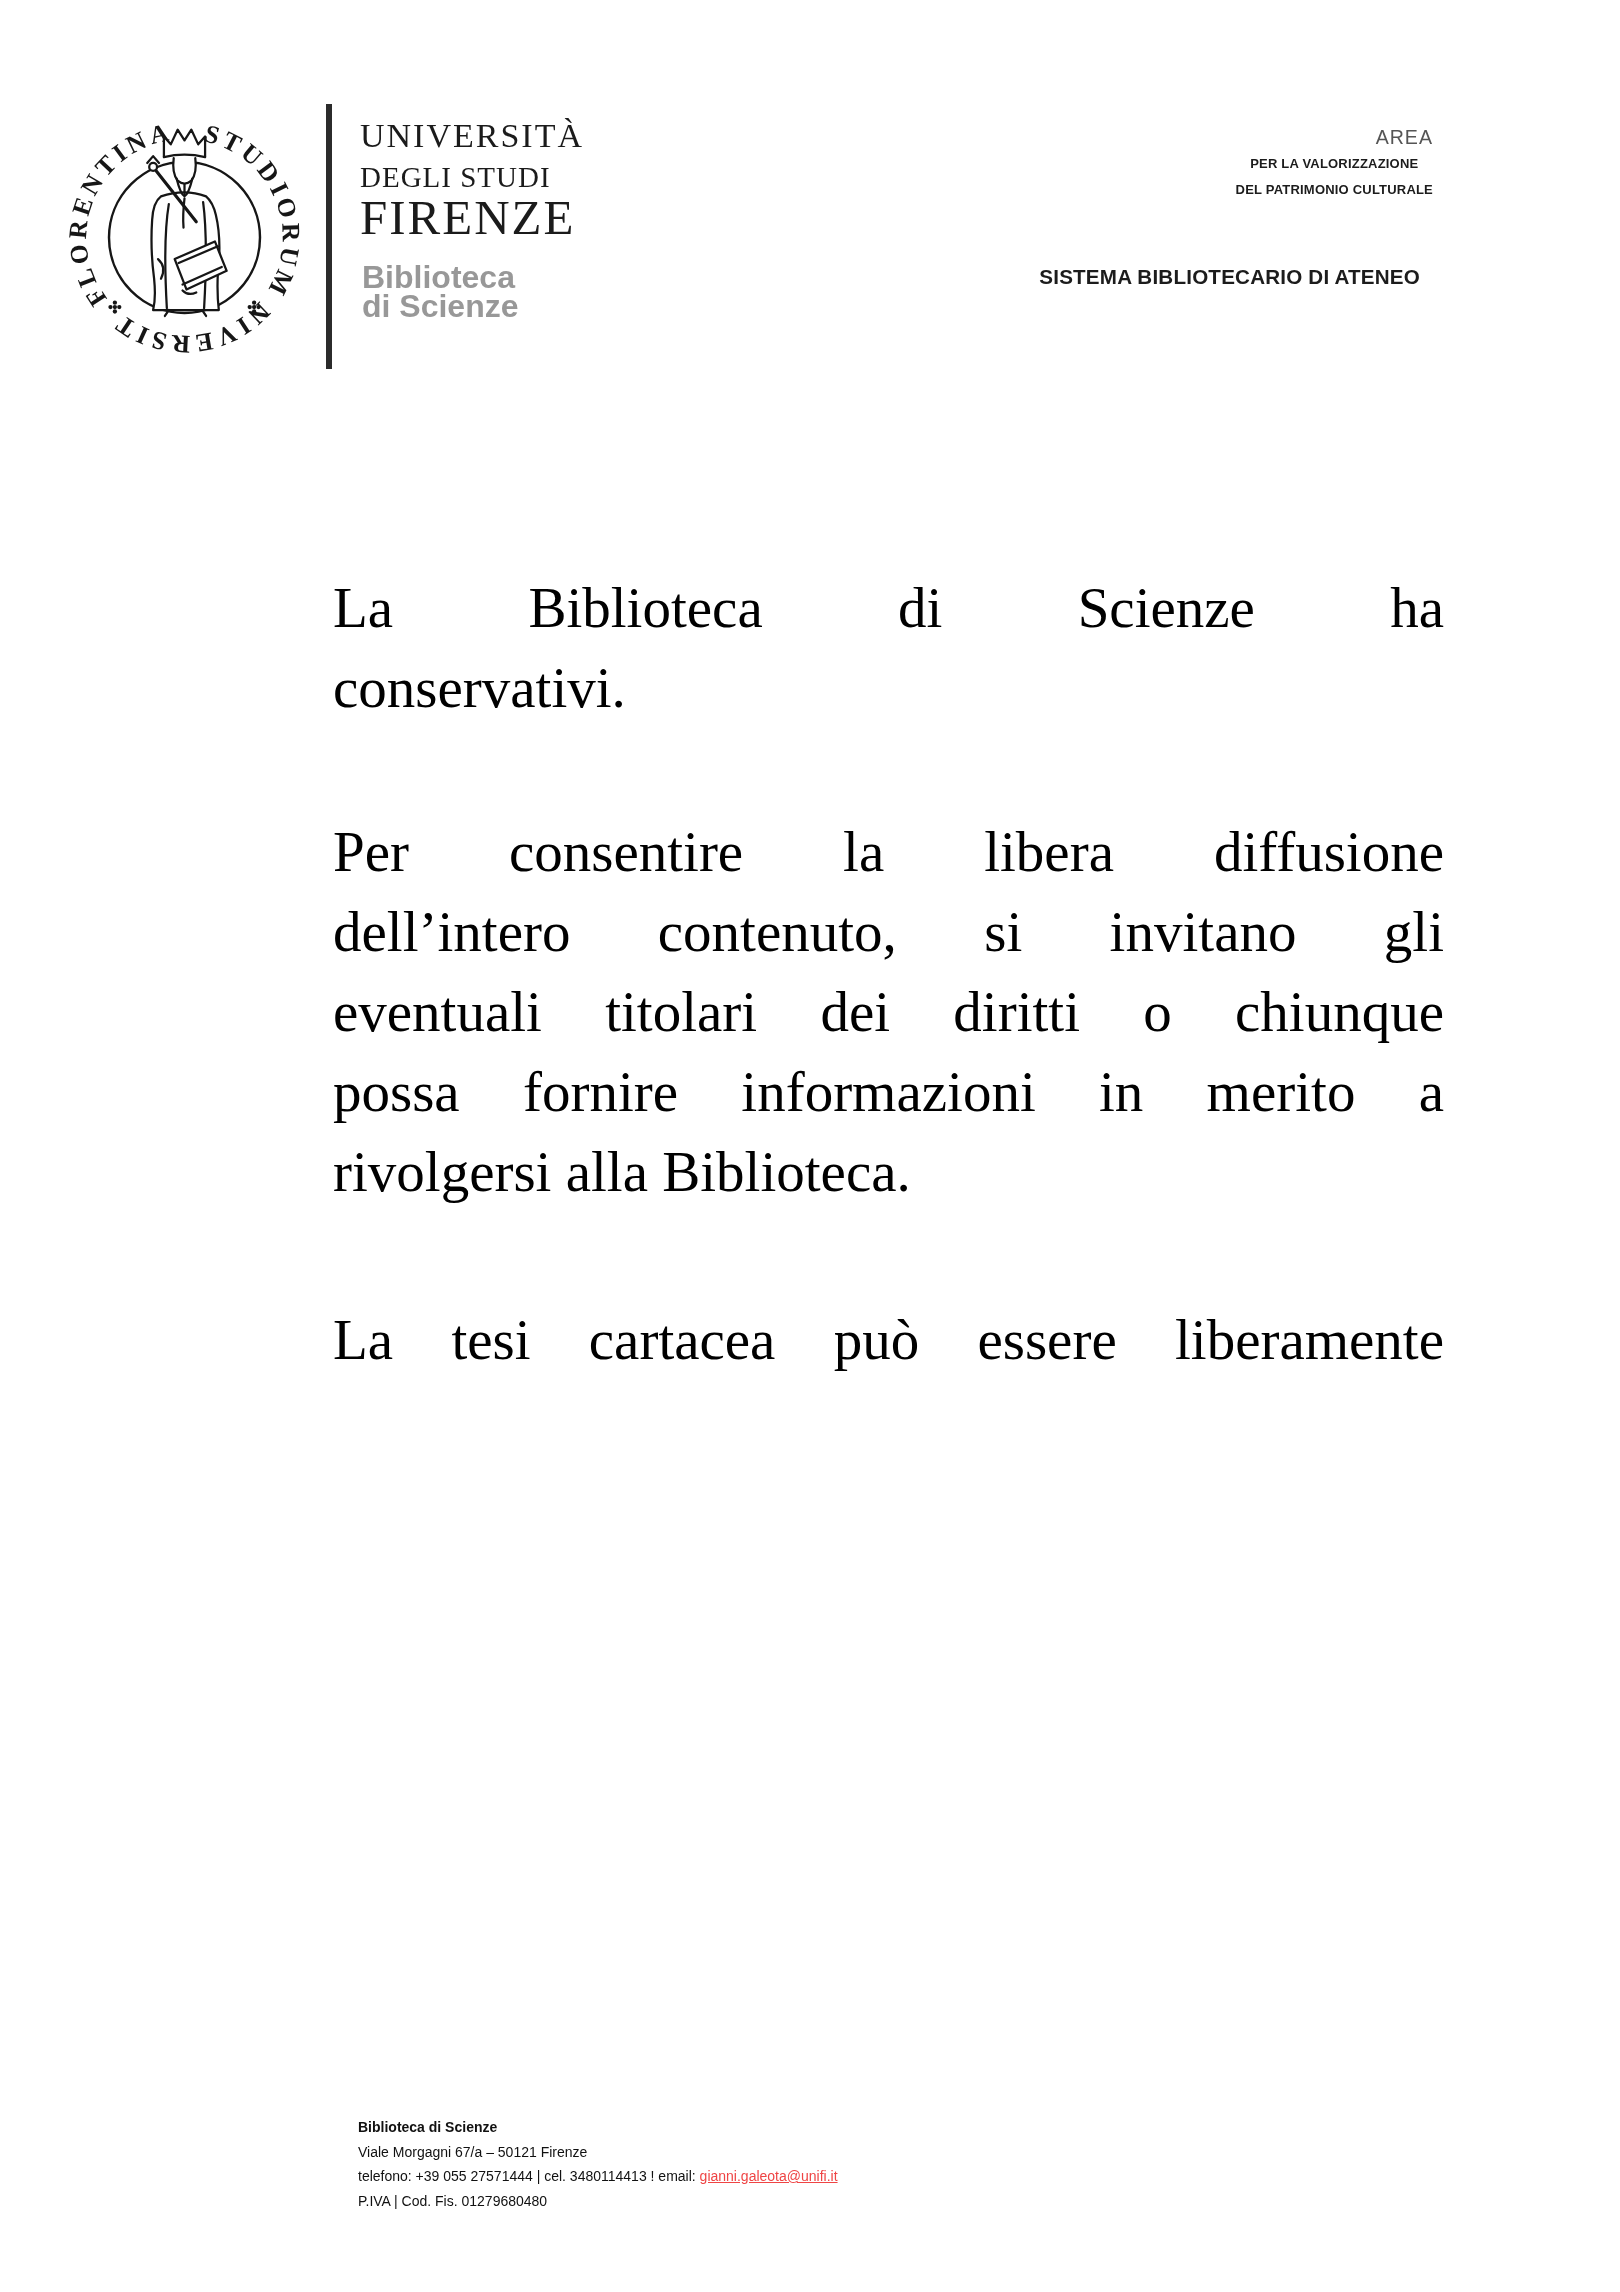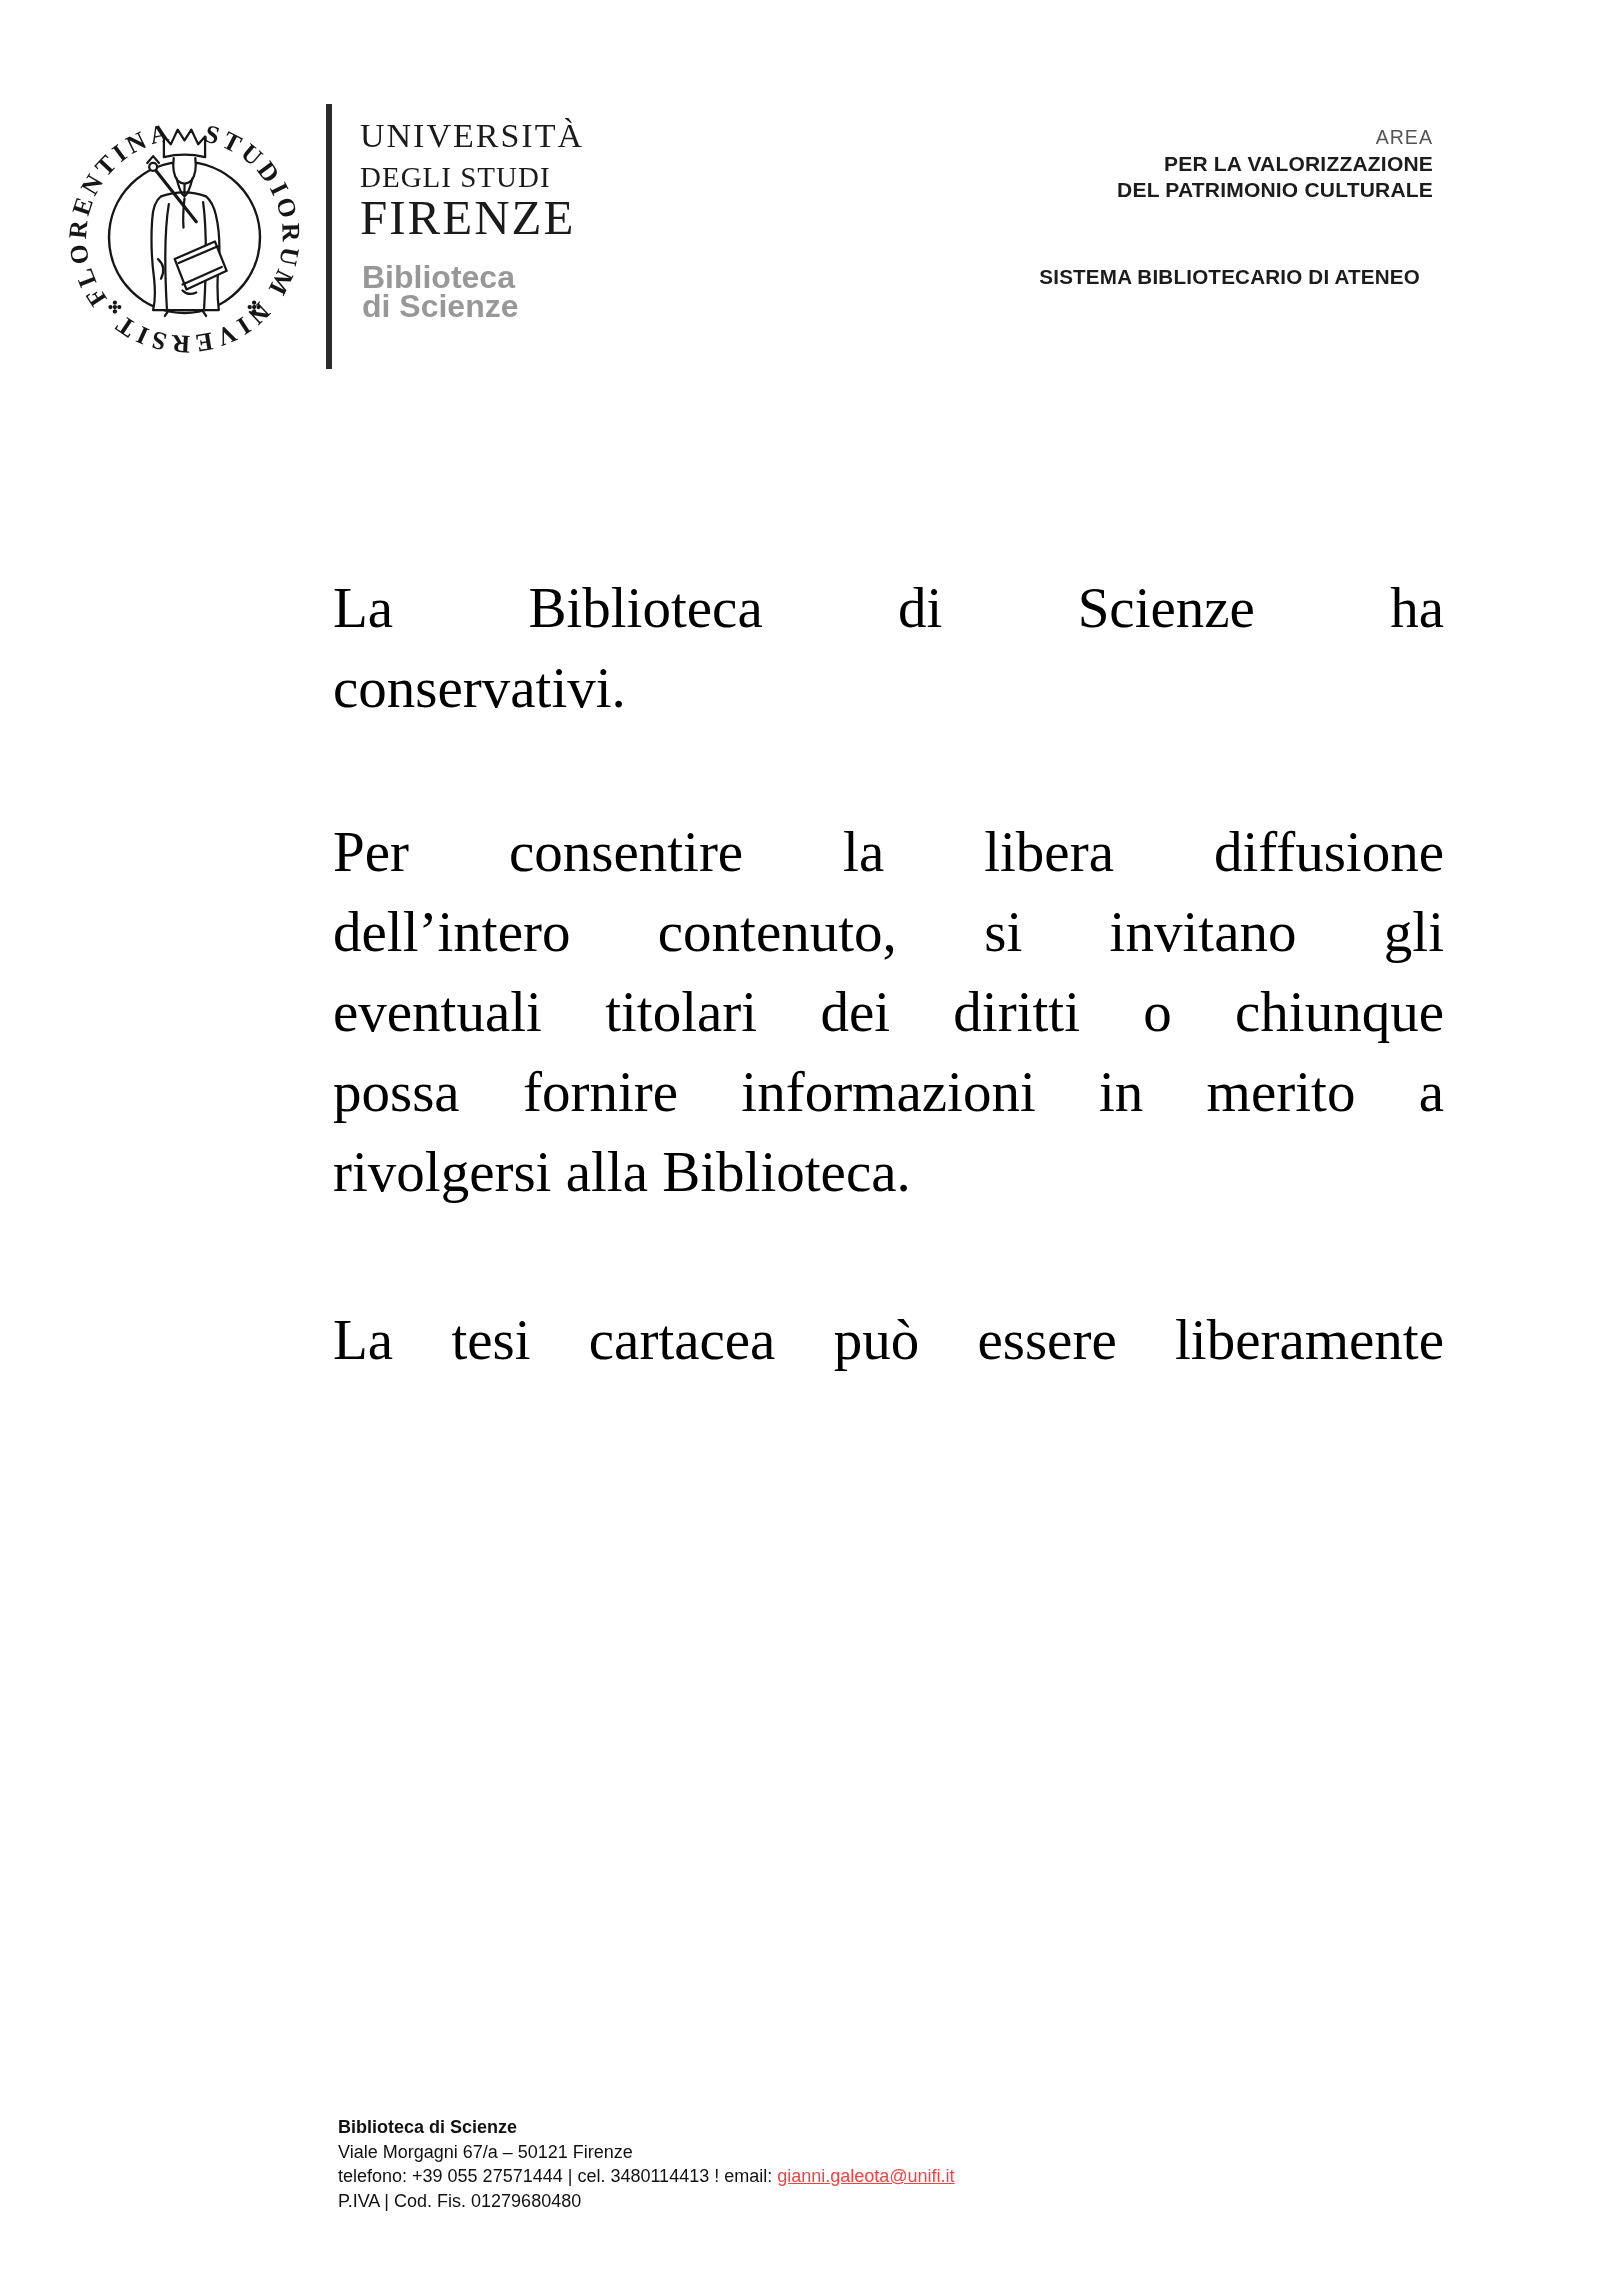--- a/index.html
+++ b/index.html
@@ -12,35 +12,35 @@
 
   .wm{position:absolute;left:360px;color:#1b1b1b;font-family:"Liberation Serif",serif;white-space:nowrap;}
   .wm1{top:119px;font-size:34px;line-height:34px;letter-spacing:2px;}
   .wm2{top:163px;font-size:29px;line-height:29px;letter-spacing:1px;}
   .wm3{top:193px;font-size:49px;line-height:49px;letter-spacing:2px;}
   .wmsub{position:absolute;left:362px;top:263px;font-weight:bold;font-size:32px;line-height:29px;
          color:#989898;white-space:nowrap;}
 
   .area-block{position:absolute;right:187px;top:124px;text-align:right;line-height:26.5px;white-space:nowrap;}
   .area-line1{font-size:19.6px;color:#555555;letter-spacing:1px;text-align:right;}
-  .area-line-bold{font-size:21px;font-weight:bold;color:#1c1c1c;letter-spacing:0.2px;}
+  .area-line-bold{font-size:13px;font-weight:bold;color:#1c1c1c;letter-spacing:0.2px;text-align:center;}
   .system-label{position:absolute;right:200px;top:265px;font-size:20.6px;font-weight:bold;
                 color:#1c1c1c;letter-spacing:0.2px;white-space:nowrap;}
 
   
   .doc-body{position:absolute;left:333px;top:568px;width:1111px;color:#000;
             font-family:"Liberation Serif",serif;font-size:57px;line-height:80px;}
   .doc-body .para{margin:0;}
   .para1{margin-bottom:84px !important;}
   .para2{margin-bottom:88px !important;}
   .bline{text-align:justify;text-align-last:justify;white-space:normal;}
   .bline.last{text-align-last:left;}
 
   
-  .footer{position:absolute;left:338px;top:2115px;font-size:18px;line-height:24.5px;color:#111;}
+  .footer{position:absolute;left:358px;top:2115px;font-size:14px;line-height:24.5px;color:#111;}
   .footer .bold{font-weight:bold;}
   .footer a{color:#ef4444;text-decoration:underline;}
 </style>
 </head>
 <body>
 
 <div id="page">
 
   <svg class="seal" viewBox="0 0 256 256" xmlns="http://www.w3.org/2000/svg">
     <defs>

